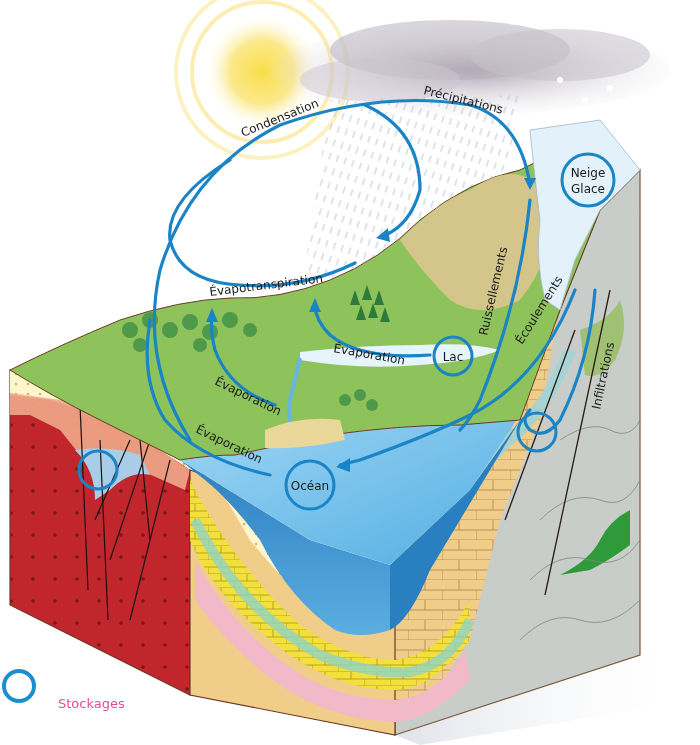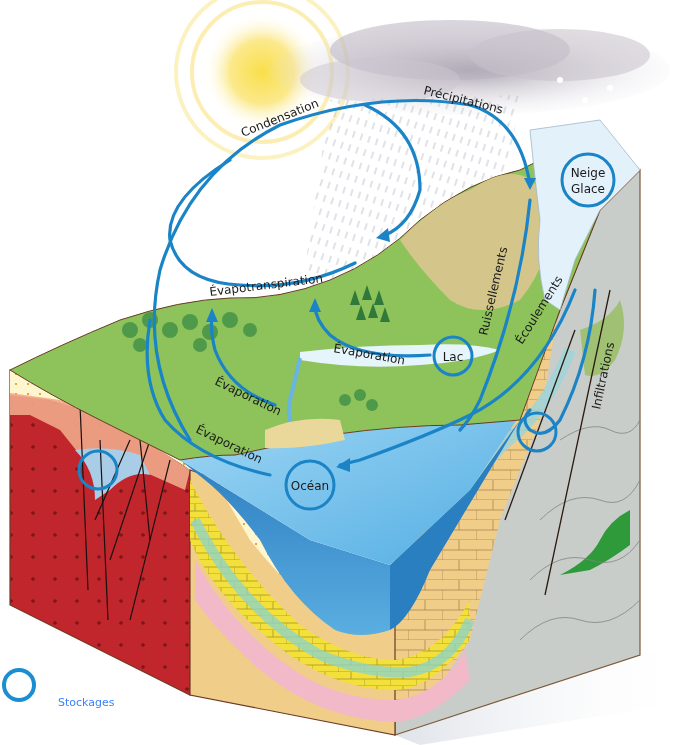--- a/index.html
+++ b/index.html
@@ -4,21 +4,21 @@
   <style>
     html, body { margin: 0; padding: 0; background: #ffffff; }
     body { width: 700px; height: 745px; position: relative; overflow: hidden;
            font-family: "DejaVu Sans", "Liberation Sans", sans-serif; }
     #stage { position: absolute; left: 0; top: 0; width: 700px; height: 745px; }
     .lbl { font-family: "DejaVu Sans", "Liberation Sans", sans-serif; font-size: 12px; fill: #1a1a1a; }
     .flow { fill: none; stroke: #1a84c7; stroke-width: 3.2; stroke-linecap: round; }
     .store { fill: none; stroke: #1a84c7; stroke-width: 3; }
     .legend { position: absolute; left: 2px; top: 660px; display: flex; align-items: center; gap: 22px; }
     .legend-ring { width: 34px; height: 34px; border-radius: 50%; border: 4px solid #1a8ed0; box-sizing: border-box; }
-    .legend-text { font-family: "DejaVu Sans", "Liberation Sans", sans-serif; font-size: 11px; color: #3b82f6; margin-top: 36px; }
+    .legend-text { font-family: "DejaVu Sans", "Liberation Sans", sans-serif; font-size: 13px; color: #ec4899; margin-top: 36px; }
   </style>
 </head>
 <body>
 
 <svg id="stage" viewBox="0 0 700 745" width="700" height="745" xmlns="http://www.w3.org/2000/svg">
   <defs>
     <radialGradient id="sunGrad" cx="50%" cy="50%" r="50%">
       <stop offset="0%" stop-color="#f9df4a"></stop>
       <stop offset="55%" stop-color="#fbe98c"></stop>
       <stop offset="100%" stop-color="#fffef5" stop-opacity="0"></stop>

